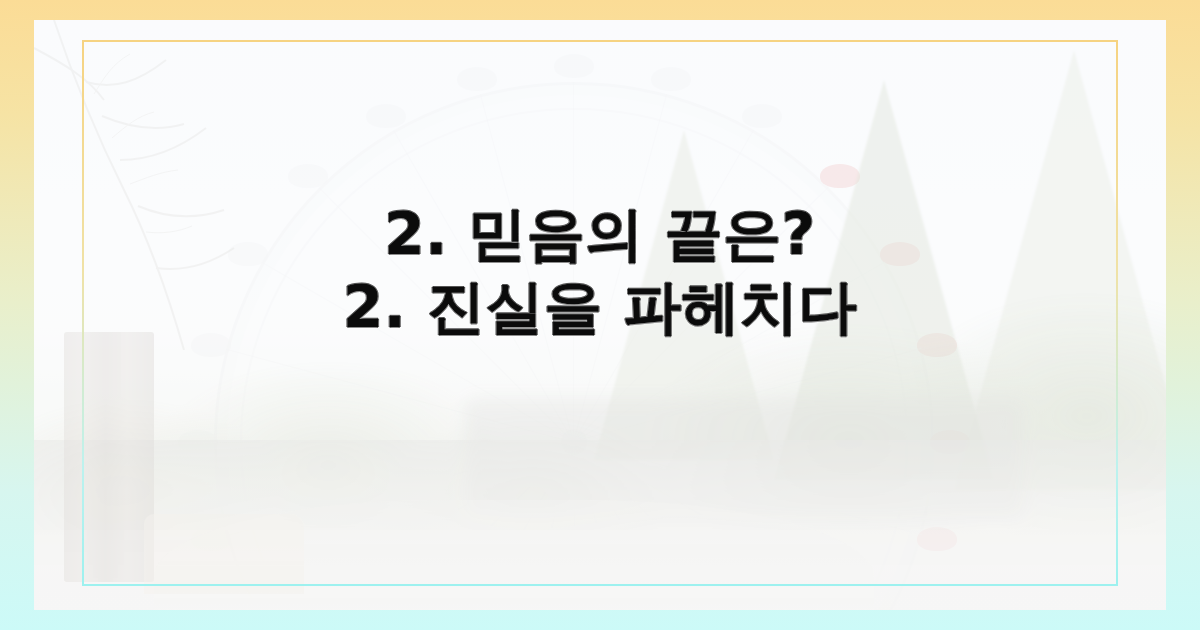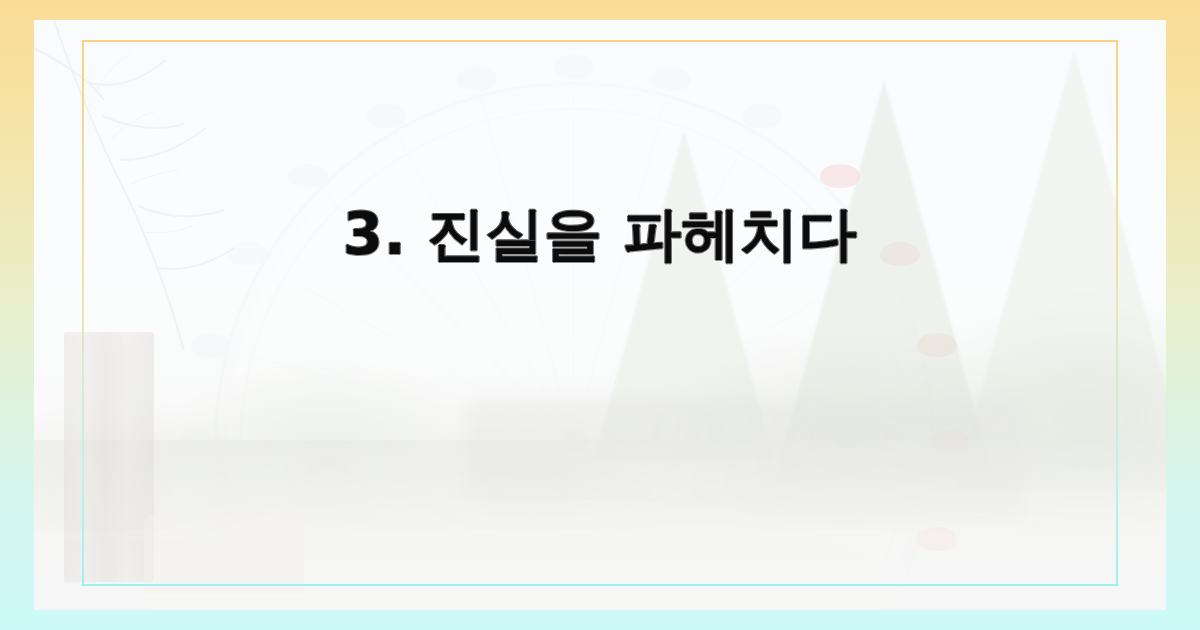--- a/index.html
+++ b/index.html
@@ -331,16 +331,17 @@
     <div class="path"></div>
     <div class="post"></div>
     <div class="stone-wall"></div>
 
     <div class="veil"></div>
   </div>
 
   <div class="inner-line"></div>
 
   <div class="headline">
-    <span class="line">3. 진실을 파헤치다</span>
+    <span class="line">2. 믿음의 끝은?</span>
+    <span class="line">2. 진실을 파헤치다</span>
   </div>
 
 </div>
 
 </body></html>

